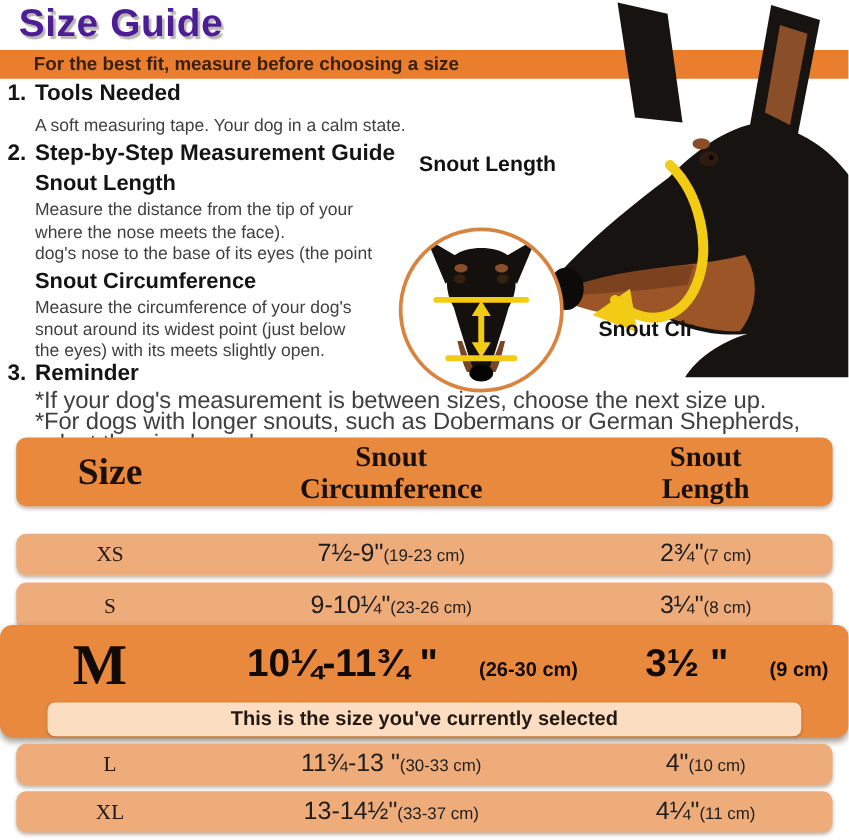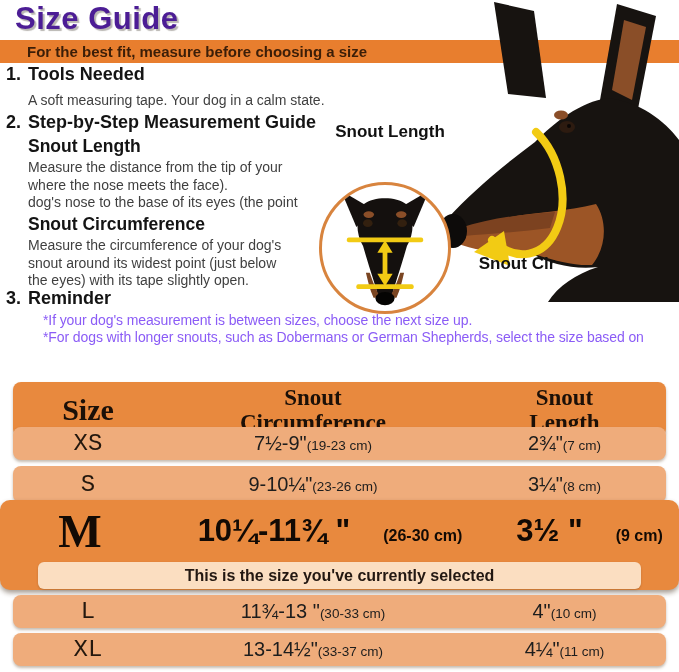--- a/index.html
+++ b/index.html
@@ -13,46 +13,46 @@
   .banner { position:absolute; left:0; top:40px; width:679px; height:23px; background:#E87E2E;
             display:flex; align-items:center;padding-left:13px; }
   .banner span { padding-left:14px; font-size:15px; font-weight:bold; color:#3B1E08; }
 
   
   .sec-head { position:absolute; display:flex; font-weight:bold; color:#141414; font-size:18px; }
   .sec-head .num { width:22px; }
   .sub-head { position:absolute; font-weight:bold; color:#141414; font-size:17.5px; }
   .body-line { position:absolute; left:28px; color:#3F3F3F; font-size:14px; line-height:17.5px; }
   .para { position:absolute; left:28px; color:#3F3F3F; font-size:14px; line-height:17.5px; }
-  .note { position:absolute; left:43px; color:#8b5cf6; font-size:14px; line-height:17.4px; letter-spacing:-.1px; }
+  .note { position:absolute; left:28px; color:#404040; font-size:19px; line-height:17.4px; letter-spacing:-.1px; }
 
   
   .inset-label { position:absolute; left:332px; top:122px; width:116px; text-align:center;
                  font-size:17px; font-weight:bold; color:#111; line-height:20px; }
   .inset-circle { position:absolute; left:319px; top:182px; width:132px; height:132px;
                   border:3px solid #D8843E; border-radius:50%; background:#fff; overflow:hidden; }
   .dog-photo { position:absolute; left:440px; top:0; width:239px; height:302px; }
   .cir-label { position:absolute; left:472px; top:253px; width:90px; text-align:center;
                font-size:17px; font-weight:bold; color:#111; line-height:21px; }
 
   
   .t-row { position:absolute; left:13px; width:653px; border-radius:8px;
            display:grid; grid-template-columns:150px 300px 203px; align-items:center;
            box-shadow:0 2px 3px rgba(90,60,30,.35); }
-  .t-head { top:382px; height:55px; background:#E8893E; }
+  .t-head { top:350px; height:55px; background:#E8893E; }
   .t-light { background:#EFAC7B; }
   .row-xs { top:427px; height:33px; }
   .row-s  { top:466px; height:37px; }
   .row-l  { top:595px; height:33px; }
   .row-xl { top:633px; height:33px; }
 
   .h-size { font-family:"Liberation Serif", serif; font-weight:bold; font-size:30px; color:#1b1008; text-align:center; }
   .h-col  { font-family:"Liberation Serif", serif; font-weight:bold; font-size:23px; line-height:25px; color:#1b1008; text-align:center; }
 
-  .c-size { font-family:Liberation Mono, monospace; font-size:24px; color:#24180e; text-align:center; }
+  .c-size { font-family:Liberation Serif, serif; font-size:17px; color:#24180e; text-align:center; }
   .c-val  { text-align:center; font-size:20px; color:#1d1d1d; white-space:nowrap; }
   .c-val .cm { font-size:13.5px; color:#1d1d1d; }
 
   .m-block { position:absolute; left:0; top:500px; width:679px; height:90px; background:#E8893E;
              border-radius:10px; box-shadow:0 3px 5px rgba(60,40,20,.45); }
   .m-row { position:absolute; left:0; top:2px; width:679px; height:58px;
            display:grid; grid-template-columns:160px 340px 179px; align-items:center; }
   .m-size { font-family:"Liberation Serif", serif; font-weight:bold; font-size:46px; color:#120a04; text-align:center; }
   .m-val  { text-align:center; font-weight:bold; font-size:31px; color:#120a04; white-space:nowrap; }
   .m-val .cm { font-size:16px; font-weight:bold;margin-left:33px; }
@@ -83,21 +83,21 @@
   <div class="sub-head" style="left:28px; top:136px;">Snout Length</div>
   <div class="para" style="top:159px;">
     <div>Measure the distance from the tip of your</div>
     <div>where the nose meets the face).</div>
     <div>dog's nose to the base of its eyes (the point</div>
   </div>
   <div class="sub-head" style="left:28px; top:214px;">Snout Circumference</div>
   <div class="para" style="top:237px;">
     <div>Measure the circumference of your dog's</div>
     <div>snout around its widest point (just below</div>
-    <div>the eyes) with its tape slightly open.</div>
+    <div>the eyes) with its meets slightly open.</div>
   </div>
 
   <div class="sec-head" style="left:6px; top:288px;">
     <span class="num">3.</span>
     <span>Reminder</span>
   </div>
   <div class="note" style="top:312px;">
     <div>*If your dog's measurement is between sizes, choose the next size up.</div>
     <div>*For dogs with longer snouts, such as Dobermans or German Shepherds, select the size based on</div>
   </div>

